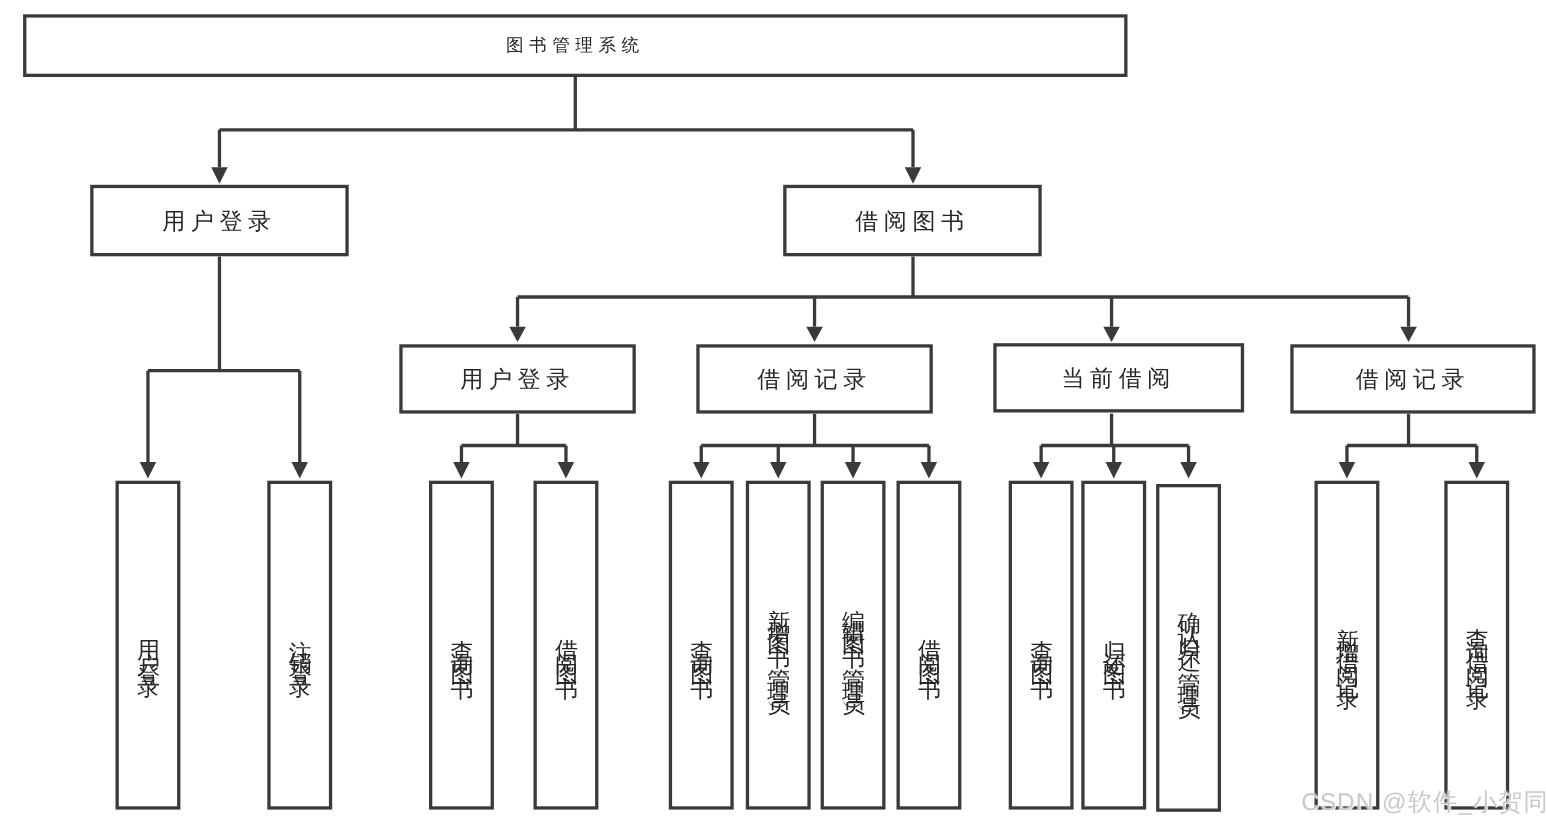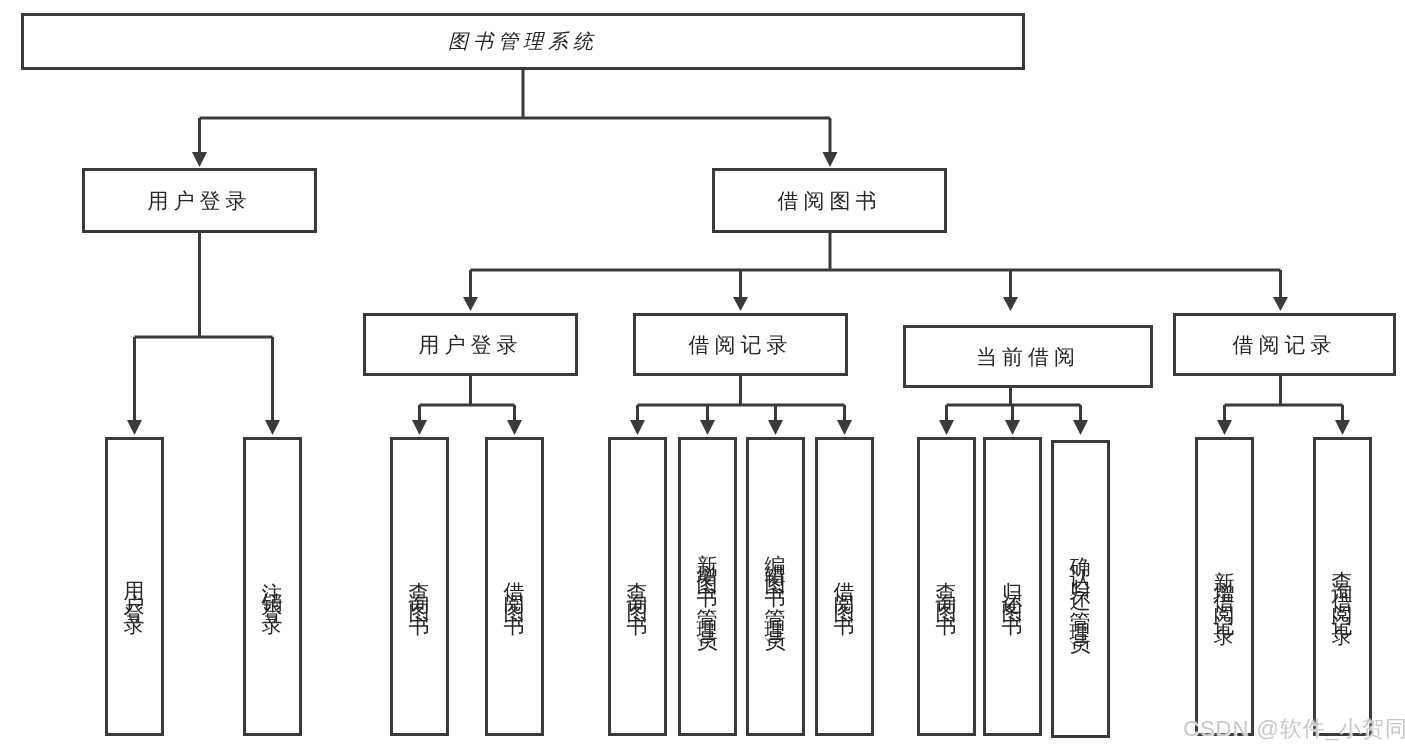--- a/index.html
+++ b/index.html
@@ -25,21 +25,21 @@
     display: flex;
     align-items: center;
     justify-content: center;
     z-index: 2;
   }
   .node-h {
     font-size: 21px;
     letter-spacing: 5px;
     white-space: nowrap;
   }
-  .node-root { font-size: 20px; font-style: italic; }
+  .node-root { font-size: 16px; }
   .node-v {
     writing-mode: vertical-rl;
     text-orientation: mixed;
     font-size: 21px;
     letter-spacing: 11px;
     line-height: 1;
   }
   .watermark {
     position: absolute;
     left: 1183px;
@@ -141,21 +141,21 @@
     </g>
   </svg>
 
   <div class="node node-h node-root" style="left:21px; top:13px; width:1004px; height:57px;">图书管理系统</div>
 
   <div class="node node-h" style="left:82px; top:168px; width:235px; height:65px;">用户登录</div>
   <div class="node node-h" style="left:712px; top:168px; width:235px; height:65px;">借阅图书</div>
 
   <div class="node node-h" style="left:363px; top:313px; width:215px; height:63px;">用户登录</div>
   <div class="node node-h" style="left:633px; top:313px; width:215px; height:63px;">借阅记录</div>
-  <div class="node node-h" style="left:903px; top:325px; width:250px; height:63px;">当前借阅</div>
+  <div class="node node-h" style="left:903px; top:312px; width:228px; height:63px;">当前借阅</div>
   <div class="node node-h" style="left:1173px; top:313px; width:223px; height:63px;">借阅记录</div>
 
   <div class="node node-v" style="left:105px; top:437px; width:59px; height:299px;">用户登录</div>
   <div class="node node-v" style="left:243px; top:437px; width:59px; height:299px;">注销登录</div>
 
   <div class="node node-v" style="left:390px; top:437px; width:59px; height:299px;">查询图书</div>
   <div class="node node-v" style="left:485px; top:437px; width:59px; height:299px;">借阅图书</div>
 
   <div class="node node-v" style="left:608px; top:437px; width:59px; height:299px;">查询图书</div>
   <div class="node node-v" style="left:678px; top:437px; width:59px; height:299px;">新增图书（管理员）</div>

